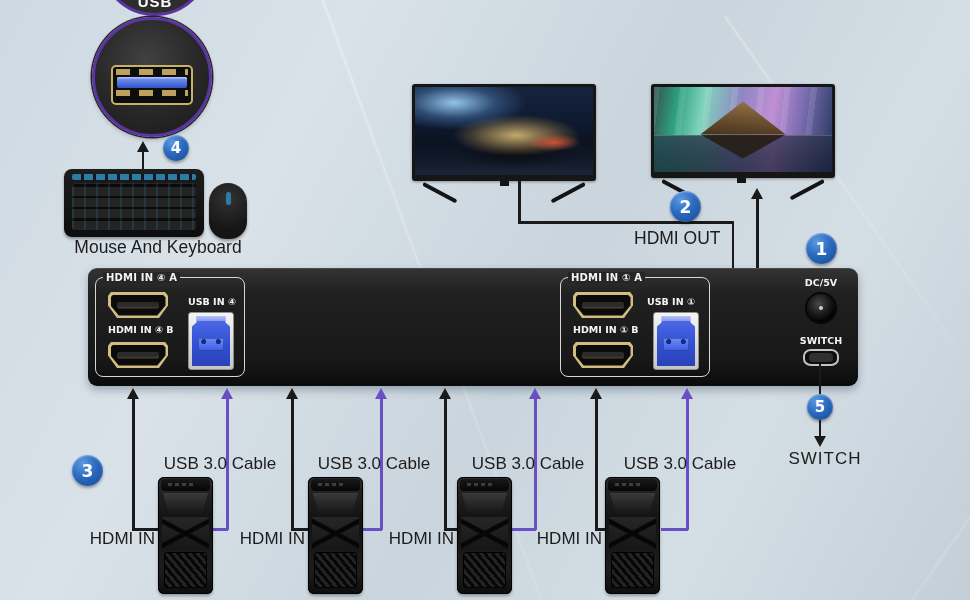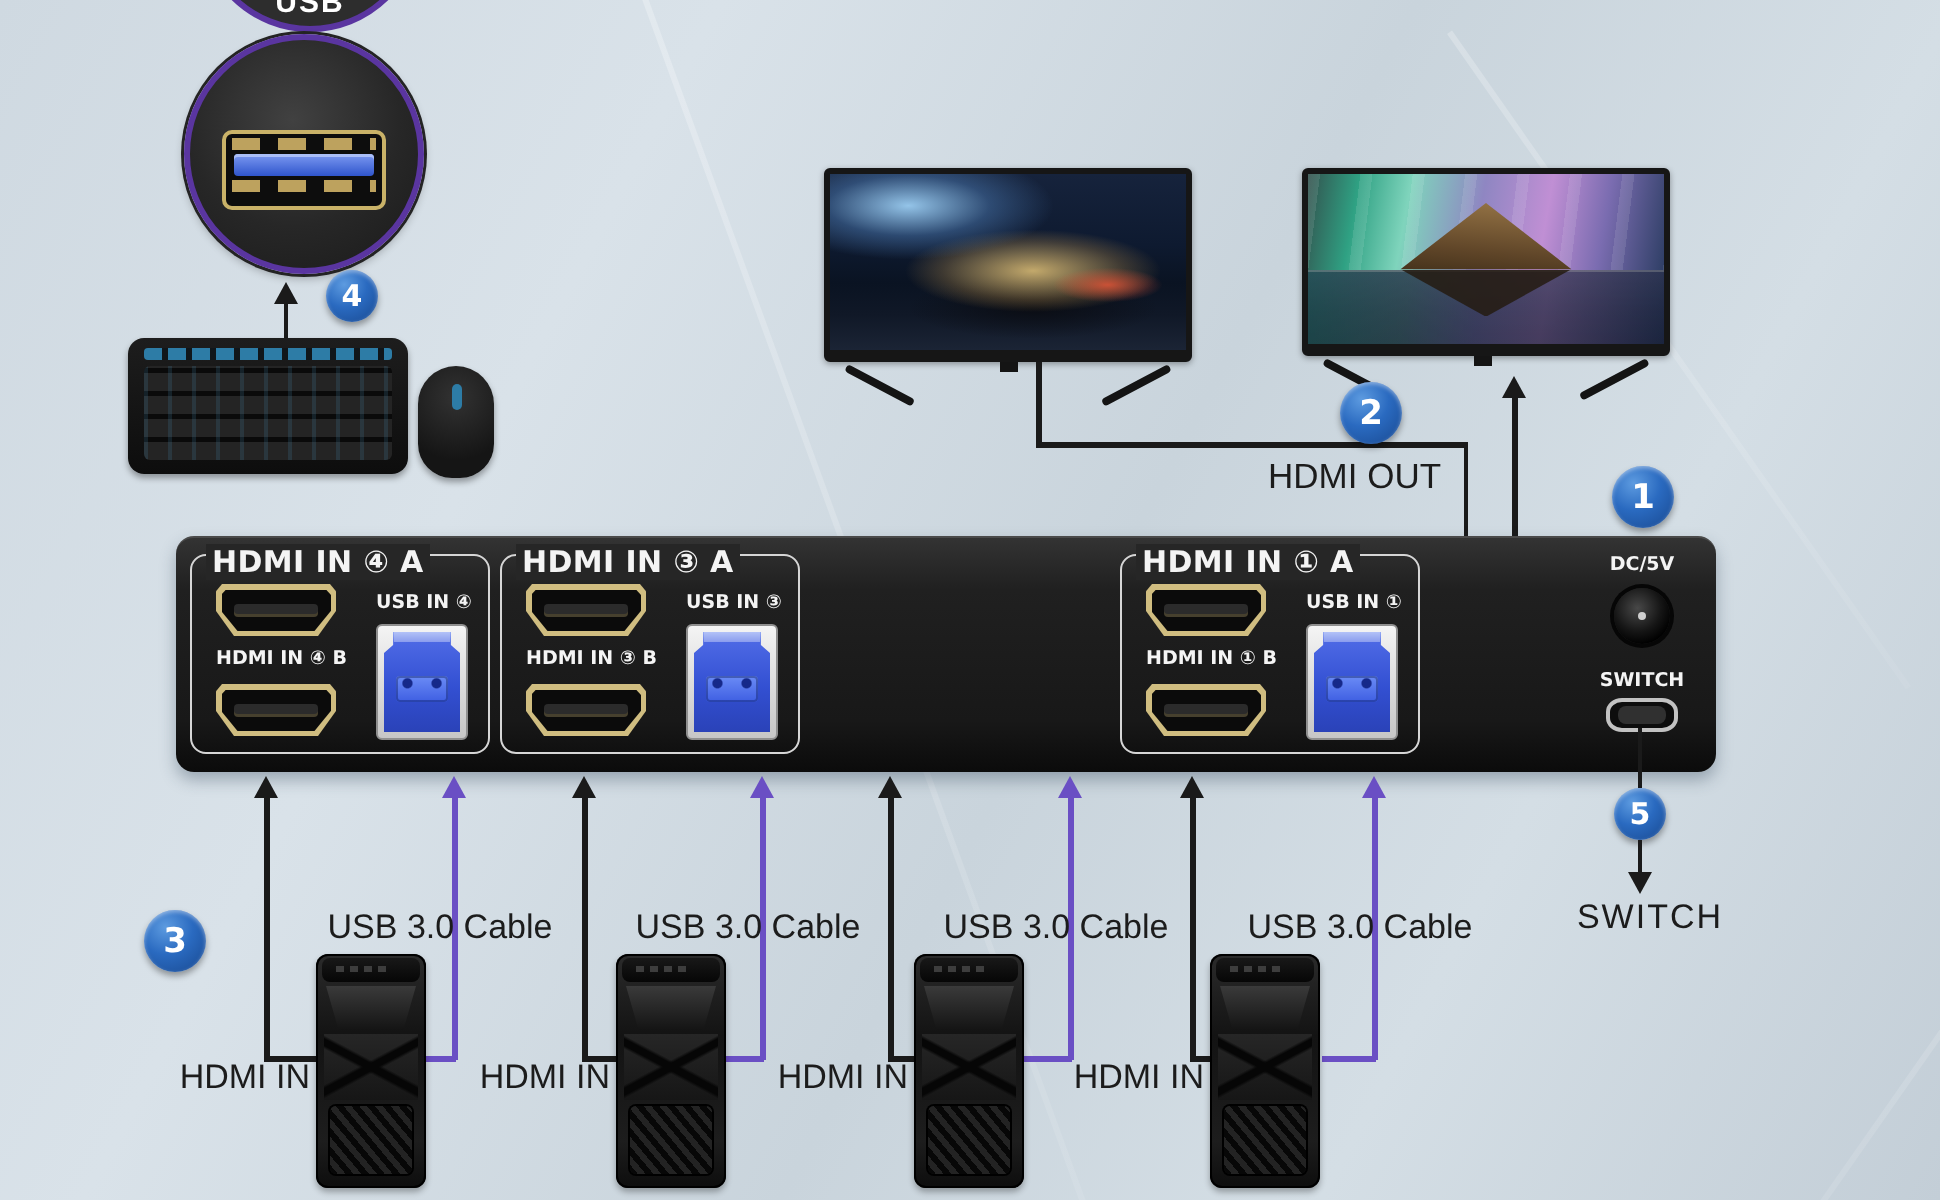--- a/index.html
+++ b/index.html
@@ -99,21 +99,21 @@
   .badge.lg{width:31px;height:31px;font-size:17px;}
   .badge.sm{width:26px;height:26px;font-size:15px;}
 
   
   .device{position:absolute;left:88px;top:268px;width:770px;height:118px;border-radius:9px;
     background:linear-gradient(180deg,#333 0%,#202020 22%,#181818 78%,#0b0b0b 100%);
     border-top:1px solid #4a4a4a;box-shadow:0 4px 8px rgba(40,60,80,.35);}
   .section{position:absolute;top:8px;width:150px;height:100px;border:1.5px solid #d6d6d6;border-radius:8px;}
   .out-box{position:absolute;left:625px;top:8px;width:86px;height:100px;border:1.5px solid #d6d6d6;border-radius:8px;}
   .legend{position:absolute;top:-6px;left:7px;background:#262626;padding:0 3px;
-    font-family:"DejaVu Sans",sans-serif;font-weight:bold;font-size:15px;color:#f4f4f4;
+    font-family:"DejaVu Sans",sans-serif;font-weight:bold;font-size:10px;color:#f4f4f4;
     letter-spacing:.2px;white-space:nowrap;}
   .dlabel{position:absolute;font-family:"DejaVu Sans",sans-serif;font-weight:bold;font-size:9.5px;
     color:#f4f4f4;white-space:nowrap;}
   .hdmi{position:absolute;width:60px;height:26px;background:#d0bd80;
     clip-path:polygon(0 14%,5% 0,95% 0,100% 14%,100% 52%,85% 100%,15% 100%,0 52%);}
   .hdmi::before{content:"";position:absolute;inset:2.5px;background:#0b0b0b;
     clip-path:polygon(0 14%,5% 0,95% 0,100% 14%,100% 52%,85% 100%,15% 100%,0 52%);}
   .hdmi i{position:absolute;left:9px;right:9px;top:10px;height:4.5px;background:#2b2b2b;
     border-radius:2px;box-shadow:0 1.5px 0 rgba(210,190,130,.3);}
   .usbb{position:absolute;width:46px;height:58px;background:linear-gradient(#f4f4f4,#c6c6c6);
@@ -181,20 +181,21 @@
   <div class="ln" style="left:141.5px;top:150px;width:2.5px;height:56px"></div>
   <div class="badge sm" style="left:163px;top:135px">4</div>
 
   <div class="kb">
     <div class="toprow"></div>
     <div class="keys"></div>
   </div>
   <div class="mouse">
       <i></i>
     </div>
+  <div class="note" style="left:53px;top:237px;width:210px;text-align:center;font-size:17.5px">Mouse And Keyboard</div>
 
   <div class="tv" style="left:412px;top:84px;width:184px;height:97px">
     <div class="screen">
       <div class="screen-l"></div>
     </div>
   </div>
   <div class="leg" style="left:424px;top:182px;transform:rotate(28deg);transform-origin:left top"></div>
   <div class="leg" style="left:546px;top:182px;transform:rotate(-28deg);transform-origin:right top"></div>
   <div class="notch" style="left:500px;top:181px"></div>
 
@@ -231,44 +232,28 @@
           <div class="plug">
             <i class="chip"></i>
           </div>
         </div>
       <span class="dlabel" style="left:12px;top:46px">HDMI IN ④ B</span>
       <div class="hdmi" style="left:12px;top:64px">
           <i></i>
         </div>
     </div>
 
-    <div class="section" style="left:162px">
-      <span class="legend">HDMI IN ③ A</span>
-      <div class="hdmi" style="left:12px;top:14px">
-          <i></i>
-        </div>
-      <span class="dlabel" style="left:86px;top:18px;width:60px;text-align:center">USB IN ③</span>
-      <div class="usbb" style="left:92px;top:34px">
-          <div class="plug">
-            <i class="chip"></i>
-          </div>
-        </div>
-      <span class="dlabel" style="left:12px;top:46px">HDMI IN ③ B</span>
-      <div class="hdmi" style="left:12px;top:64px">
-          <i></i>
-        </div>
-    </div>
 
 
     <div class="section" style="left:472px">
       <span class="legend">HDMI IN ① A</span>
       <div class="hdmi" style="left:12px;top:14px">
           <i></i>
         </div>
-      <span class="dlabel" style="left:86px;top:18px;width:60px;text-align:center">USB IN ①</span>
+      <span class="dlabel" style="left:86px;top:18px;width:60px;">USB IN ①</span>
       <div class="usbb" style="left:92px;top:34px">
           <div class="plug">
             <i class="chip"></i>
           </div>
         </div>
       <span class="dlabel" style="left:12px;top:46px">HDMI IN ① B</span>
       <div class="hdmi" style="left:12px;top:64px">
           <i></i>
         </div>
     </div>

